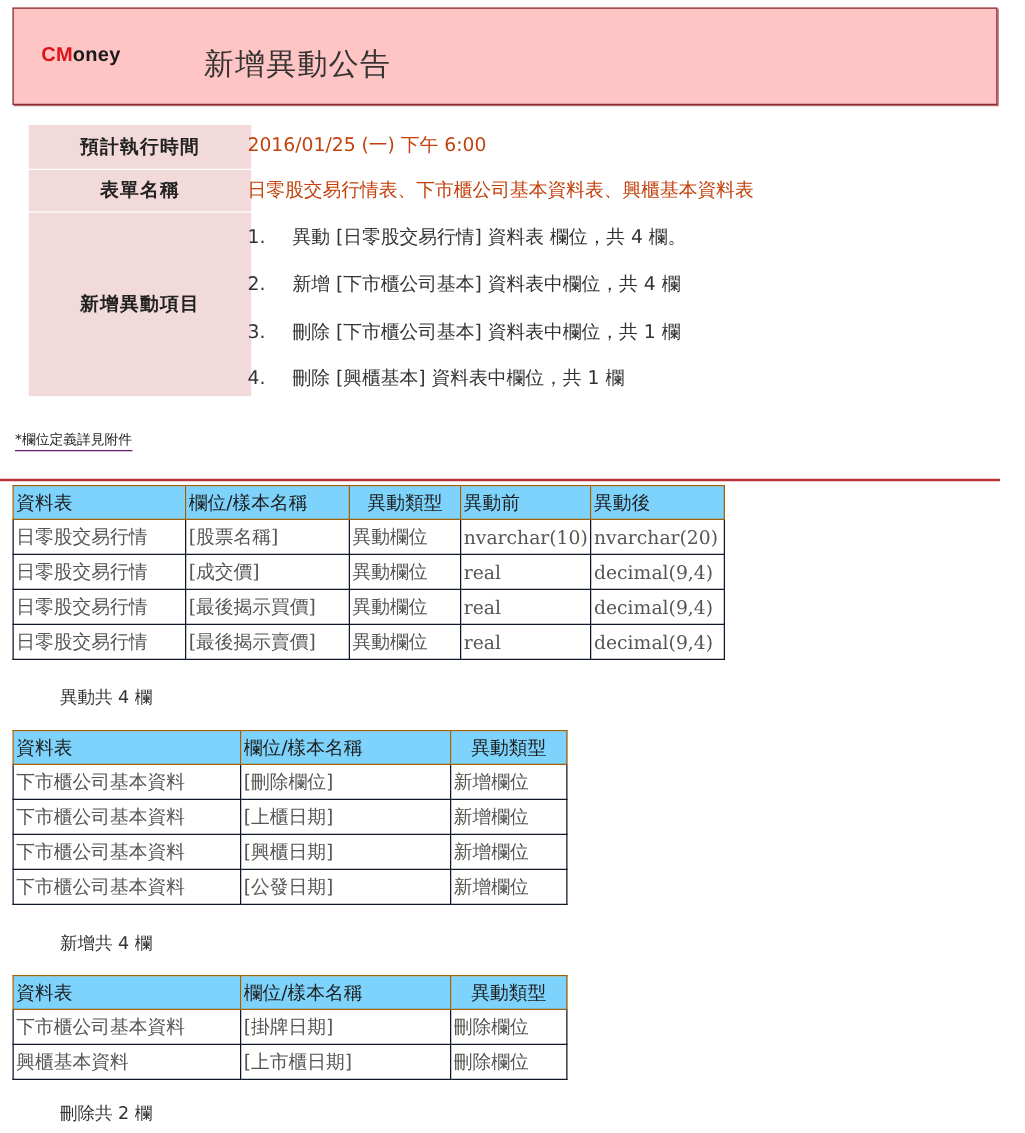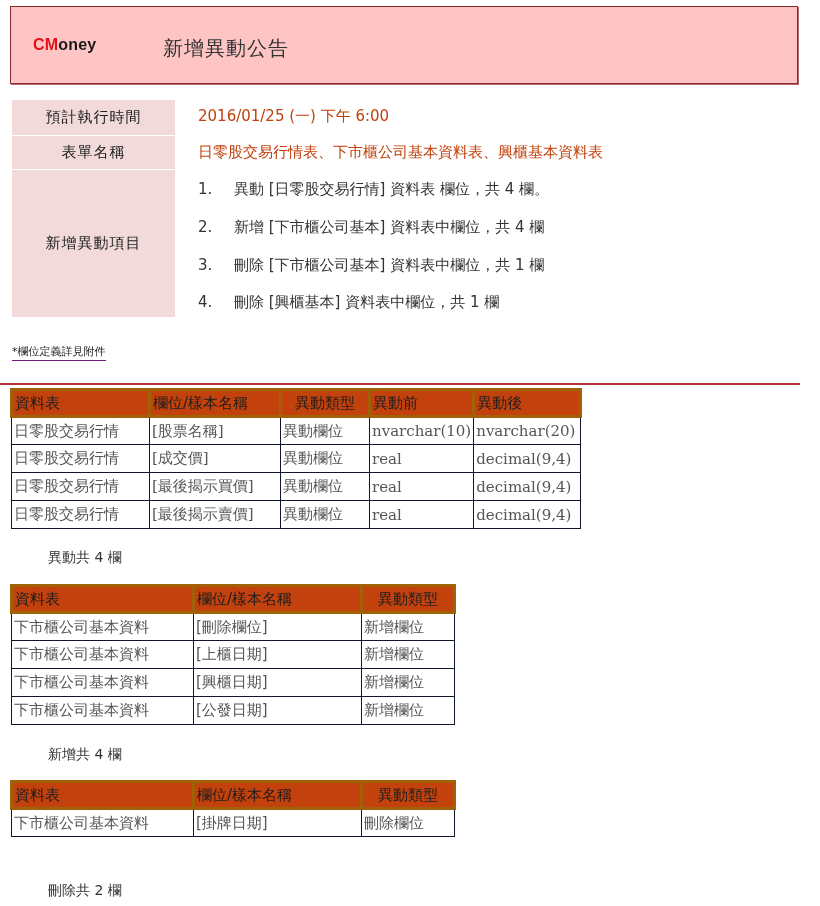--- a/index.html
+++ b/index.html
@@ -14,52 +14,52 @@
       box-sizing: border-box;
     }
     .brand {
       position: absolute; left: 22px; top: 29px;
       font-family: "Liberation Sans", sans-serif; font-weight: bold; font-size: 16px;
       letter-spacing: 0.2px;
     }
     .brand .cm { color: #e01418; }
     .brand .rest { color: #1a1a1a; }
     .banner-title {
-      position: absolute; left: 152px; top: 28px; font-size: 20px; color: #333333;
+      position: absolute; left: 152px; top: 28px; font-size: 24px; color: #333333;
       letter-spacing: 1px;
       text-align: center;
     }
 
     .info-label {
-      position: absolute; left: 12px; width: 163px; background: #f2dada;
+      position: absolute; left: 23px; width: 178px; background: #f2dada;
       display: flex; align-items: center; justify-content: center;
-      font-weight: normal; font-size: 15px; color: #222222; letter-spacing: 1px;
+      font-weight: bold; font-size: 15px; color: #222222; letter-spacing: 1px;
     }
     .info-value {
       position: absolute; left: 198px; font-size: 15px; color: #c2410c;
     }
     .item-row { position: absolute; left: 198px; font-size: 15px; color: #333333; white-space: nowrap; }
     .item-row .num { display: inline-block; width: 36px; }
 
     .footnote {
       position: absolute; left: 12px; top: 345px; font-size: 11px; color: #222;
       border-bottom: 1px solid #701a75; padding-bottom: 1px; line-height: 14px;
     }
     .rule {
       position: absolute; left: 0; top: 383px; width: 800px; height: 2px; background: #b8323a;
     }
 
     table.grid {
       position: absolute; border-collapse: collapse;
       font-family: "DejaVu Serif", "Liberation Serif", serif; font-size: 15px;
     }
     table.grid th {
-      background: #c2410c; color: #1e1e1e; font-weight: normal; text-align: left;
+      background: #7dd3fc; color: #1e1e1e; font-weight: normal; text-align: left;
       font-family: "DejaVu Sans", sans-serif; font-size: 15px;
-      border: 3px solid #a16207; height: 27px; padding: 0 2px; box-sizing: border-box;
+      border: 1px solid #a16207; height: 27px; padding: 0 2px; box-sizing: border-box;
     }
     table.grid th.center { text-align: center; }
     table.grid td {
       border: 1px solid #0f172a; height: 28px; padding: 0 2px; color: #555555;
       white-space: nowrap; box-sizing: border-box;
     }
     table.grid td.sans { font-family: "DejaVu Sans", sans-serif; }
 
     .summary { position: absolute; left: 48px; font-size: 14px; color: #333333; }
   </style>
@@ -197,15 +197,20 @@
       <th>欄位/樣本名稱</th>
       <th class="center">異動類型</th>
     </tr>
   </thead>
   <tbody>
     <tr>
       <td class="sans">下市櫃公司基本資料</td>
       <td class="sans">[掛牌日期]</td>
       <td>刪除欄位</td>
     </tr>
+    <tr>
+      <td class="sans">興櫃基本資料</td>
+      <td class="sans">[上市櫃日期]</td>
+      <td>刪除欄位</td>
+    </tr>
   </tbody>
 </table>
 <div class="summary" style="top:882px;">刪除共 2 欄</div>
 
 </body></html>

